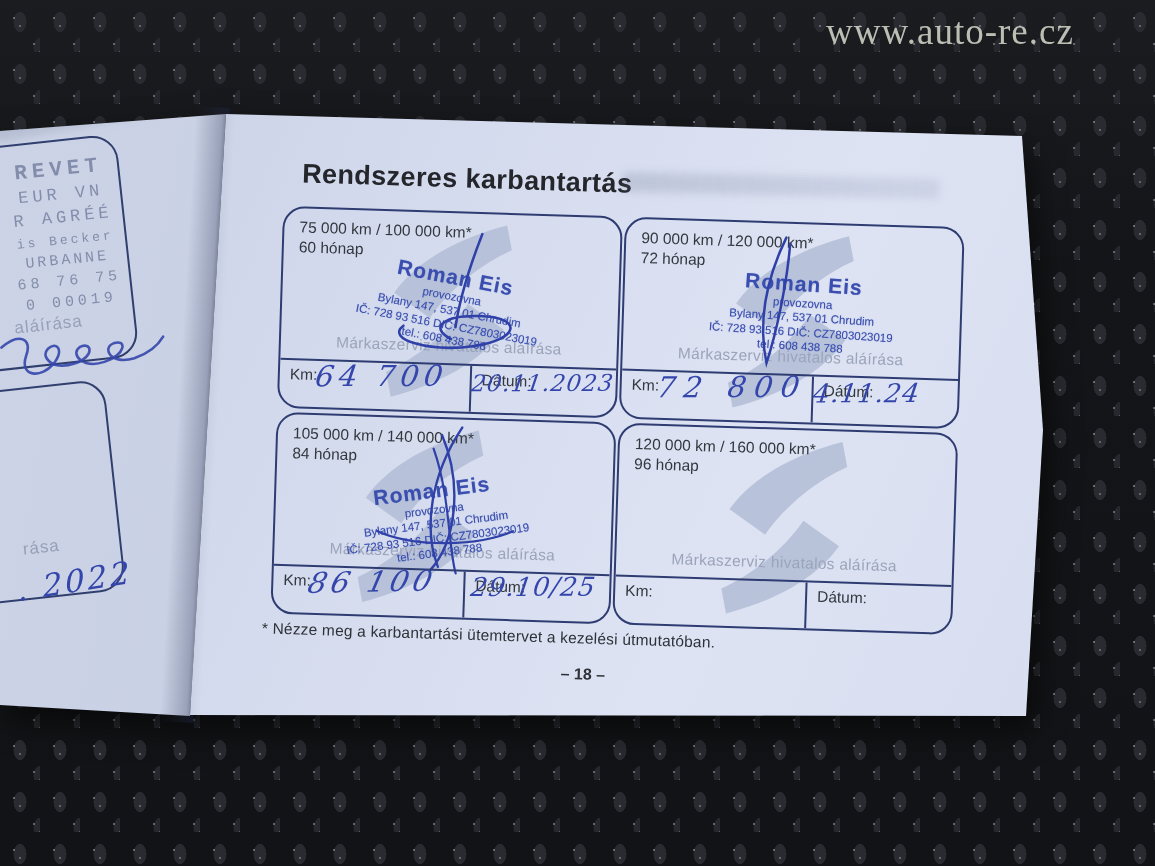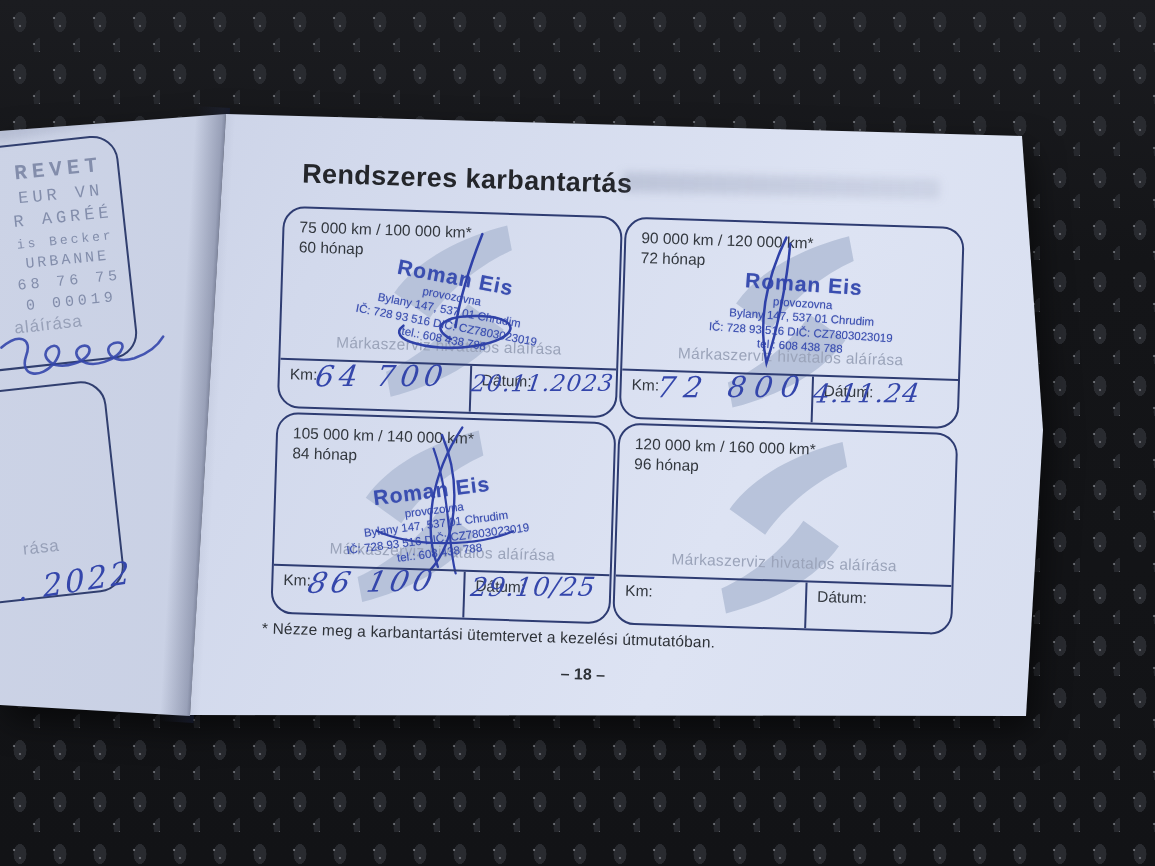--- a/index.html
+++ b/index.html
@@ -105,20 +105,21 @@
   .b3 .hand-km{letter-spacing:4px;transform:skewX(-14deg) rotate(-3deg);}
   .b3 .hand-date{font-size:26px;left:198px;top:150px;}
   .footnote{position:absolute;left:52px;top:504px;font-size:15.5px;color:#2e3238;letter-spacing:.2px;}
   .pagenum{position:absolute;left:352px;top:540px;font-size:16px;font-weight:bold;color:#2e3238;}
 </style>
 </head>
 <body>
 
 <div class="scene">
 
+  <div class="watermark">www.auto-re.cz</div>
 
   <div class="page-shadow">
 
     <div class="left-page">
       <div class="lp-rot">
         <div class="lp-smudge"></div>
 
         <div class="lp-stamp">
           <div class="l0">REVET</div>
           <div class="l1">EUR  VN</div>

